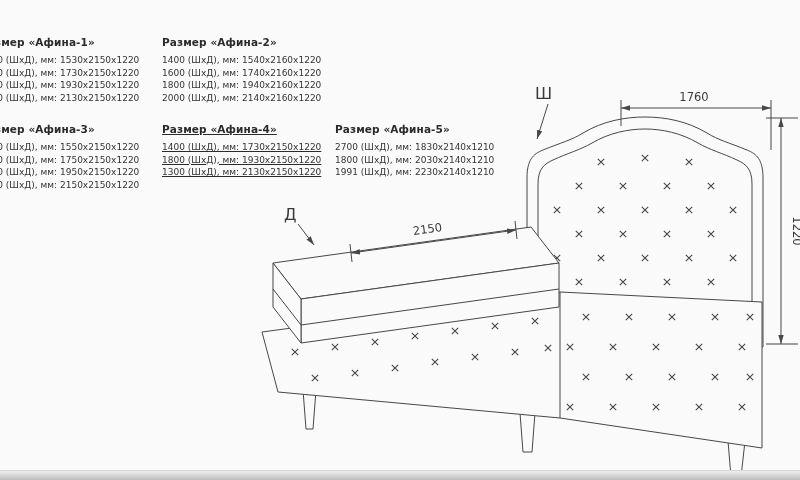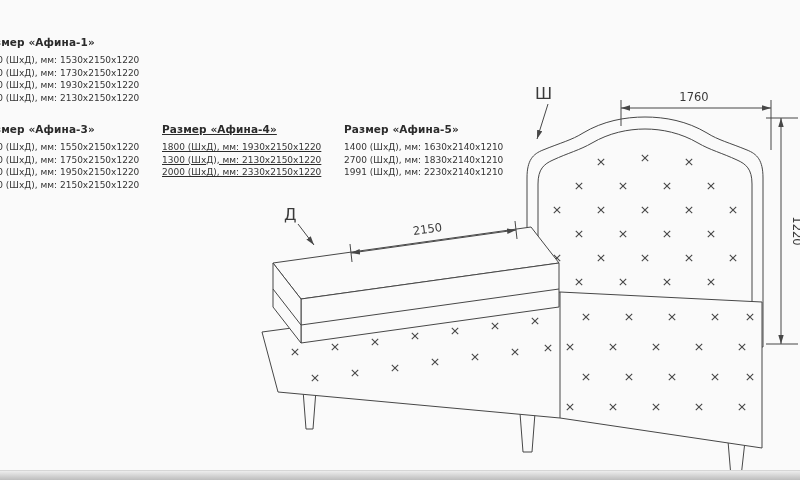--- a/index.html
+++ b/index.html
@@ -7,21 +7,21 @@
     position:relative;width:800px;height:480px;background:#fafafa;
     overflow:hidden;font-family:"DejaVu Sans",sans-serif;color:#2b2b2b;
   }
   .tbl{position:absolute;white-space:nowrap;}
   .tbl .tt{font-size:10.5px;font-weight:bold;margin-bottom:6px;letter-spacing:.1px;}
   .tbl .r{font-size:9px;line-height:12.5px;color:#343434;}
   #tblA{left:-20px;top:36px;}
   #tblB{left:162px;top:36px;}
   #tblC{left:-20px;top:123px;}
   #tblD{left:162px;top:123px;text-decoration:underline;}
-  #tblE{left:344px;top:123px;}
+  #tblE{left:335px;top:123px;}
   svg{position:absolute;left:0;top:0;}
   svg text{fill:#3a3a3a;font-family:"DejaVu Sans",sans-serif;}
   .bottom-strip{
     position:absolute;left:0;bottom:0;width:800px;height:9px;
     background:linear-gradient(#ededed,#bdbdbd);
     border-top:1px solid #d6d6d6;
   }
 </style>
 </head>
 <body>
@@ -29,40 +29,47 @@
 <div class="page">
 
   <div class="tbl" id="tblA">
     <div class="tt">Размер «Афина-1»</div>
     <div class="r">1400 (ШхД), мм: 1530х2150х1220</div>
     <div class="r">1600 (ШхД), мм: 1730х2150х1220</div>
     <div class="r">1800 (ШхД), мм: 1930х2150х1220</div>
     <div class="r">2000 (ШхД), мм: 2130х2150х1220</div>
   </div>
 
+  <div class="tbl" id="tblB">
+    <div class="tt">Размер «Афина-2»</div>
+    <div class="r">1400 (ШхД), мм: 1540х2160х1220</div>
+    <div class="r">1600 (ШхД), мм: 1740х2160х1220</div>
+    <div class="r">1800 (ШхД), мм: 1940х2160х1220</div>
+    <div class="r">2000 (ШхД), мм: 2140х2160х1220</div>
+  </div>
 
   <div class="tbl" id="tblC">
     <div class="tt">Размер «Афина-3»</div>
     <div class="r">1400 (ШхД), мм: 1550х2150х1220</div>
     <div class="r">1600 (ШхД), мм: 1750х2150х1220</div>
     <div class="r">1800 (ШхД), мм: 1950х2150х1220</div>
     <div class="r">2000 (ШхД), мм: 2150х2150х1220</div>
   </div>
 
   <div class="tbl" id="tblD">
     <div class="tt">Размер «Афина-4»</div>
+    <div class="r">1400 (ШхД), мм: 1730х2150х1220</div>
     <div class="r">1800 (ШхД), мм: 1930х2150х1220</div>
     <div class="r">1300 (ШхД), мм: 2130х2150х1220</div>
-    <div class="r">2000 (ШхД), мм: 2330х2150х1220</div>
   </div>
 
   <div class="tbl" id="tblE">
     <div class="tt">Размер «Афина-5»</div>
-    <div class="r">1400 (ШхД), мм: 1630х2140х1210</div>
     <div class="r">2700 (ШхД), мм: 1830х2140х1210</div>
+    <div class="r">1800 (ШхД), мм: 2030х2140х1210</div>
     <div class="r">1991 (ШхД), мм: 2230х2140х1210</div>
   </div>
 
   <svg width="800" height="480" viewBox="0 0 800 480">
     <defs>
       <marker id="arr" viewBox="0 0 10 6" refX="10" refY="3" markerWidth="9" markerHeight="5.4" orient="auto-start-reverse">
         <path d="M0,0 L10,3 L0,6 Z" fill="#474747"></path>
       </marker>
       <g id="xm" stroke="#474747" stroke-width="1.1">
         <path d="M-3.2,-3.2 L3.2,3.2 M3.2,-3.2 L-3.2,3.2"></path>

